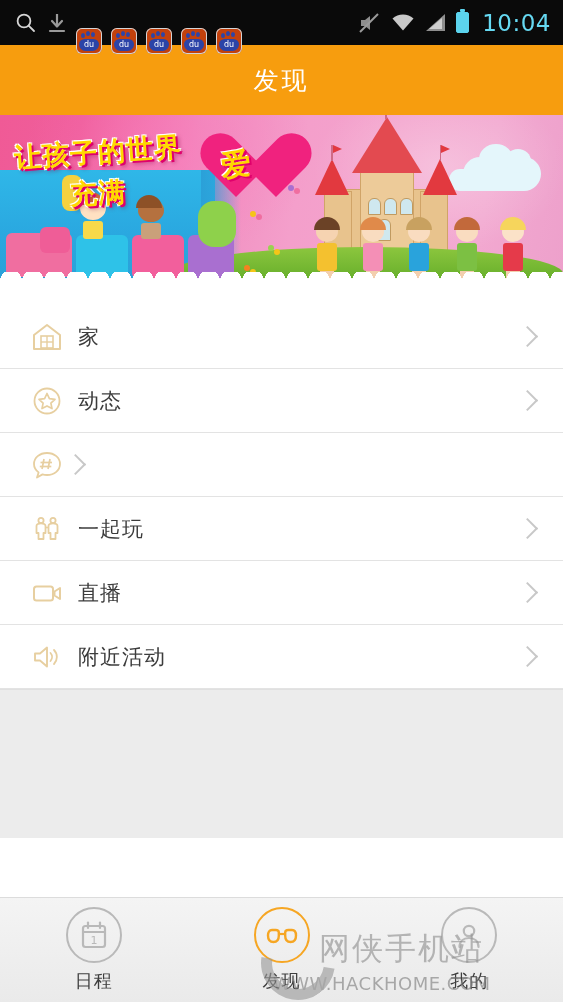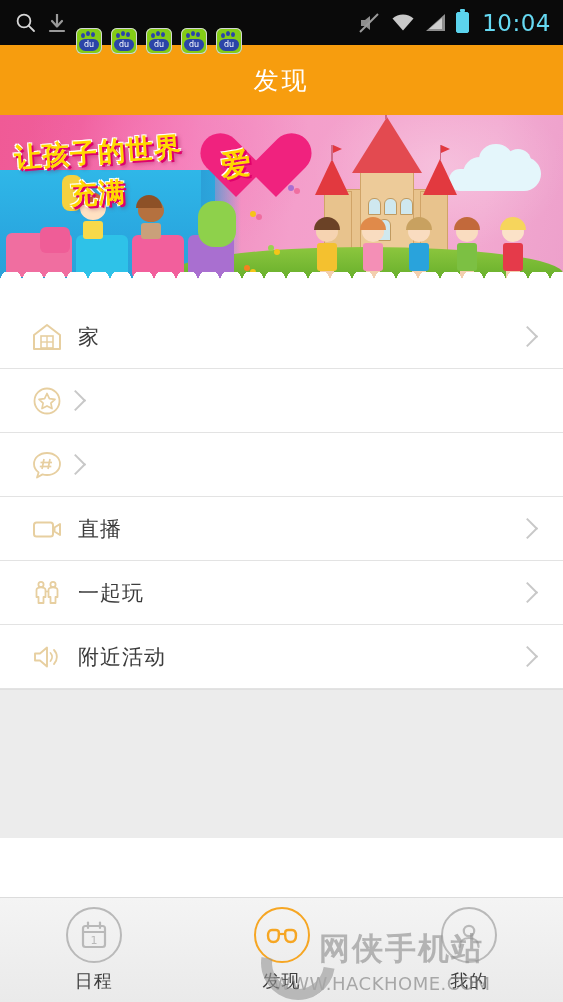--- a/index.html
+++ b/index.html
@@ -11,21 +11,21 @@
   .phone{position:relative;width:563px;height:1002px;background:#fff;}
 
   
   .statusbar{
     height:45px;background:#0a0a0a;display:flex;align-items:center;
     padding:0 12px 0 14px;box-sizing:border-box;
   }
   .sb-left{display:flex;align-items:center;gap:9px;flex:1;}
   .sb-right{display:flex;align-items:center;gap:9px;}
   .baidu-ico{
-    width:26px;height:26px;border-radius:6px;background:#84cc16;
+    width:26px;height:26px;border-radius:6px;background:#c2410c;
     position:relative;display:flex;align-items:center;justify-content:center;
     box-shadow:inset 0 0 0 1px #d2d4d8;
     margin-top:36px;
   }
   .paw{position:absolute;top:3px;left:0;right:0;height:9px;}
   .paw i{position:absolute;width:4px;height:5px;border-radius:50%;background:#2b44a8;}
   .paw i:nth-child(1){left:5px;top:2px;}
   .paw i:nth-child(2){left:10px;top:0px;}
   .paw i:nth-child(3){left:15px;top:1px;}
   .du{
@@ -141,21 +141,21 @@
   .circ{position:absolute;inset:0;border:2px solid #b9b9b9;border-radius:50%;}
   .circ.on{border-color:#f6a623;}
 
   
   .wm{position:absolute;right:4px;bottom:4px;width:300px;height:84px;pointer-events:none;opacity:.62;}
   .wm .cmark{
     position:absolute;left:2px;top:12px;width:52px;height:52px;border-radius:50%;
     border:11px solid #9a9a9a;border-top-color:transparent;border-right-color:transparent;
     transform:rotate(-36deg);
   }
-  .wm .wtext{position:absolute;left:60px;top:14px;font-size:31px;color:#8f8f8f;letter-spacing:2px;font-weight:bold;}
+  .wm .wtext{position:absolute;left:60px;top:14px;font-size:31px;color:#8f8f8f;letter-spacing:2px;font-weight:normal;}
   .wm .wurl{position:absolute;left:14px;bottom:4px;font-size:18px;color:#7d7d7d;letter-spacing:.5px;}
 </style>
 </head>
 <body>
 
 <div class="phone">
 
   <div class="statusbar">
     <div class="sb-left">
 
@@ -358,58 +358,59 @@
       <div class="chev"></div>
     </div>
 
     <div class="row">
       <div class="ico">
         <svg width="42" height="42" viewBox="0 0 42 42">
           <circle cx="21" cy="21" r="12.5" fill="none" stroke="#e7cfa0" stroke-width="1.8"></circle>
           <path d="M21 13.5 L23.4 18.6 L29 19.3 L24.9 23.1 L26 28.6 L21 25.9 L16 28.6 L17.1 23.1 L13 19.3 L18.6 18.6 Z" fill="none" stroke="#e7cfa0" stroke-width="1.7" stroke-linejoin="round"></path>
         </svg>
       </div>
+      <div class="label">动态</div>
       <div class="chev"></div>
     </div>
 
     <div class="row">
       <div class="ico">
         <svg width="42" height="42" viewBox="0 0 42 42">
           <path d="M21 9 C28.5 9 34 13.8 34 20 C34 26.2 28.5 31 21 31 C19.4 31 17.9 30.8 16.5 30.4 L11 33.5 L12.6 28.4 C9.8 26.3 8 23.4 8 20 C8 13.8 13.5 9 21 9 Z" fill="none" stroke="#e7cfa0" stroke-width="1.8" stroke-linejoin="round"></path>
           <line x1="18" y1="15" x2="16" y2="25" stroke="#e7cfa0" stroke-width="1.7"></line>
           <line x1="24" y1="15" x2="22" y2="25" stroke="#e7cfa0" stroke-width="1.7"></line>
           <line x1="14.5" y1="18.5" x2="26" y2="18.5" stroke="#e7cfa0" stroke-width="1.7"></line>
           <line x1="13.8" y1="22.5" x2="25.3" y2="22.5" stroke="#e7cfa0" stroke-width="1.7"></line>
         </svg>
       </div>
       <div class="chev"></div>
     </div>
 
     <div class="row">
       <div class="ico">
         <svg width="42" height="42" viewBox="0 0 42 42">
-          <rect x="8" y="14.5" width="19" height="14" rx="2.5" fill="none" stroke="#e7cfa0" stroke-width="2"></rect>
-          <path d="M28.5 19.5 L34 16 V27 L28.5 23.5 Z" fill="none" stroke="#e7cfa0" stroke-width="2" stroke-linejoin="round"></path>
-        </svg>
-      </div>
-      <div class="label">直播</div>
-      <div class="chev"></div>
-    </div>
-
-    <div class="row">
-      <div class="ico">
-        <svg width="42" height="42" viewBox="0 0 42 42">
           <circle cx="15" cy="12.5" r="2.6" fill="none" stroke="#e7cfa0" stroke-width="1.8"></circle>
           <path d="M10.5 18 C10.5 16.4 12.4 15.4 15 15.4 C17.6 15.4 19.5 16.4 19.5 18 L19.5 25 L17.5 25 L17.5 31 L12.5 31 L12.5 25 L10.5 25 Z" fill="none" stroke="#e7cfa0" stroke-width="1.8" stroke-linejoin="round"></path>
           <circle cx="27" cy="12.5" r="2.6" fill="none" stroke="#e7cfa0" stroke-width="1.8"></circle>
           <path d="M22.5 18 C22.5 16.4 24.4 15.4 27 15.4 C29.6 15.4 31.5 16.4 31.5 18 L31.5 25 L29.5 25 L29.5 31 L24.5 31 L24.5 25 L22.5 25 Z" fill="none" stroke="#e7cfa0" stroke-width="1.8" stroke-linejoin="round"></path>
           <line x1="19.5" y1="19.5" x2="22.5" y2="19.5" stroke="#e7cfa0" stroke-width="1.6"></line>
         </svg>
       </div>
       <div class="label">一起玩</div>
+      <div class="chev"></div>
+    </div>
+
+    <div class="row">
+      <div class="ico">
+        <svg width="42" height="42" viewBox="0 0 42 42">
+          <rect x="8" y="14.5" width="19" height="14" rx="2.5" fill="none" stroke="#e7cfa0" stroke-width="2"></rect>
+          <path d="M28.5 19.5 L34 16 V27 L28.5 23.5 Z" fill="none" stroke="#e7cfa0" stroke-width="2" stroke-linejoin="round"></path>
+        </svg>
+      </div>
+      <div class="label">直播</div>
       <div class="chev"></div>
     </div>
 
 
     <div class="row">
       <div class="ico">
         <svg width="42" height="42" viewBox="0 0 42 42">
           <path d="M9 17.5 H14 L21 11.5 V30.5 L14 24.5 H9 Z" fill="none" stroke="#e7cfa0" stroke-width="1.9" stroke-linejoin="round"></path>
           <path d="M24.5 17 A6 6 0 0 1 24.5 25" fill="none" stroke="#e7cfa0" stroke-width="1.8" stroke-linecap="round"></path>
           <path d="M28 14 A10 10 0 0 1 28 28" fill="none" stroke="#e7cfa0" stroke-width="1.8" stroke-linecap="round"></path>

